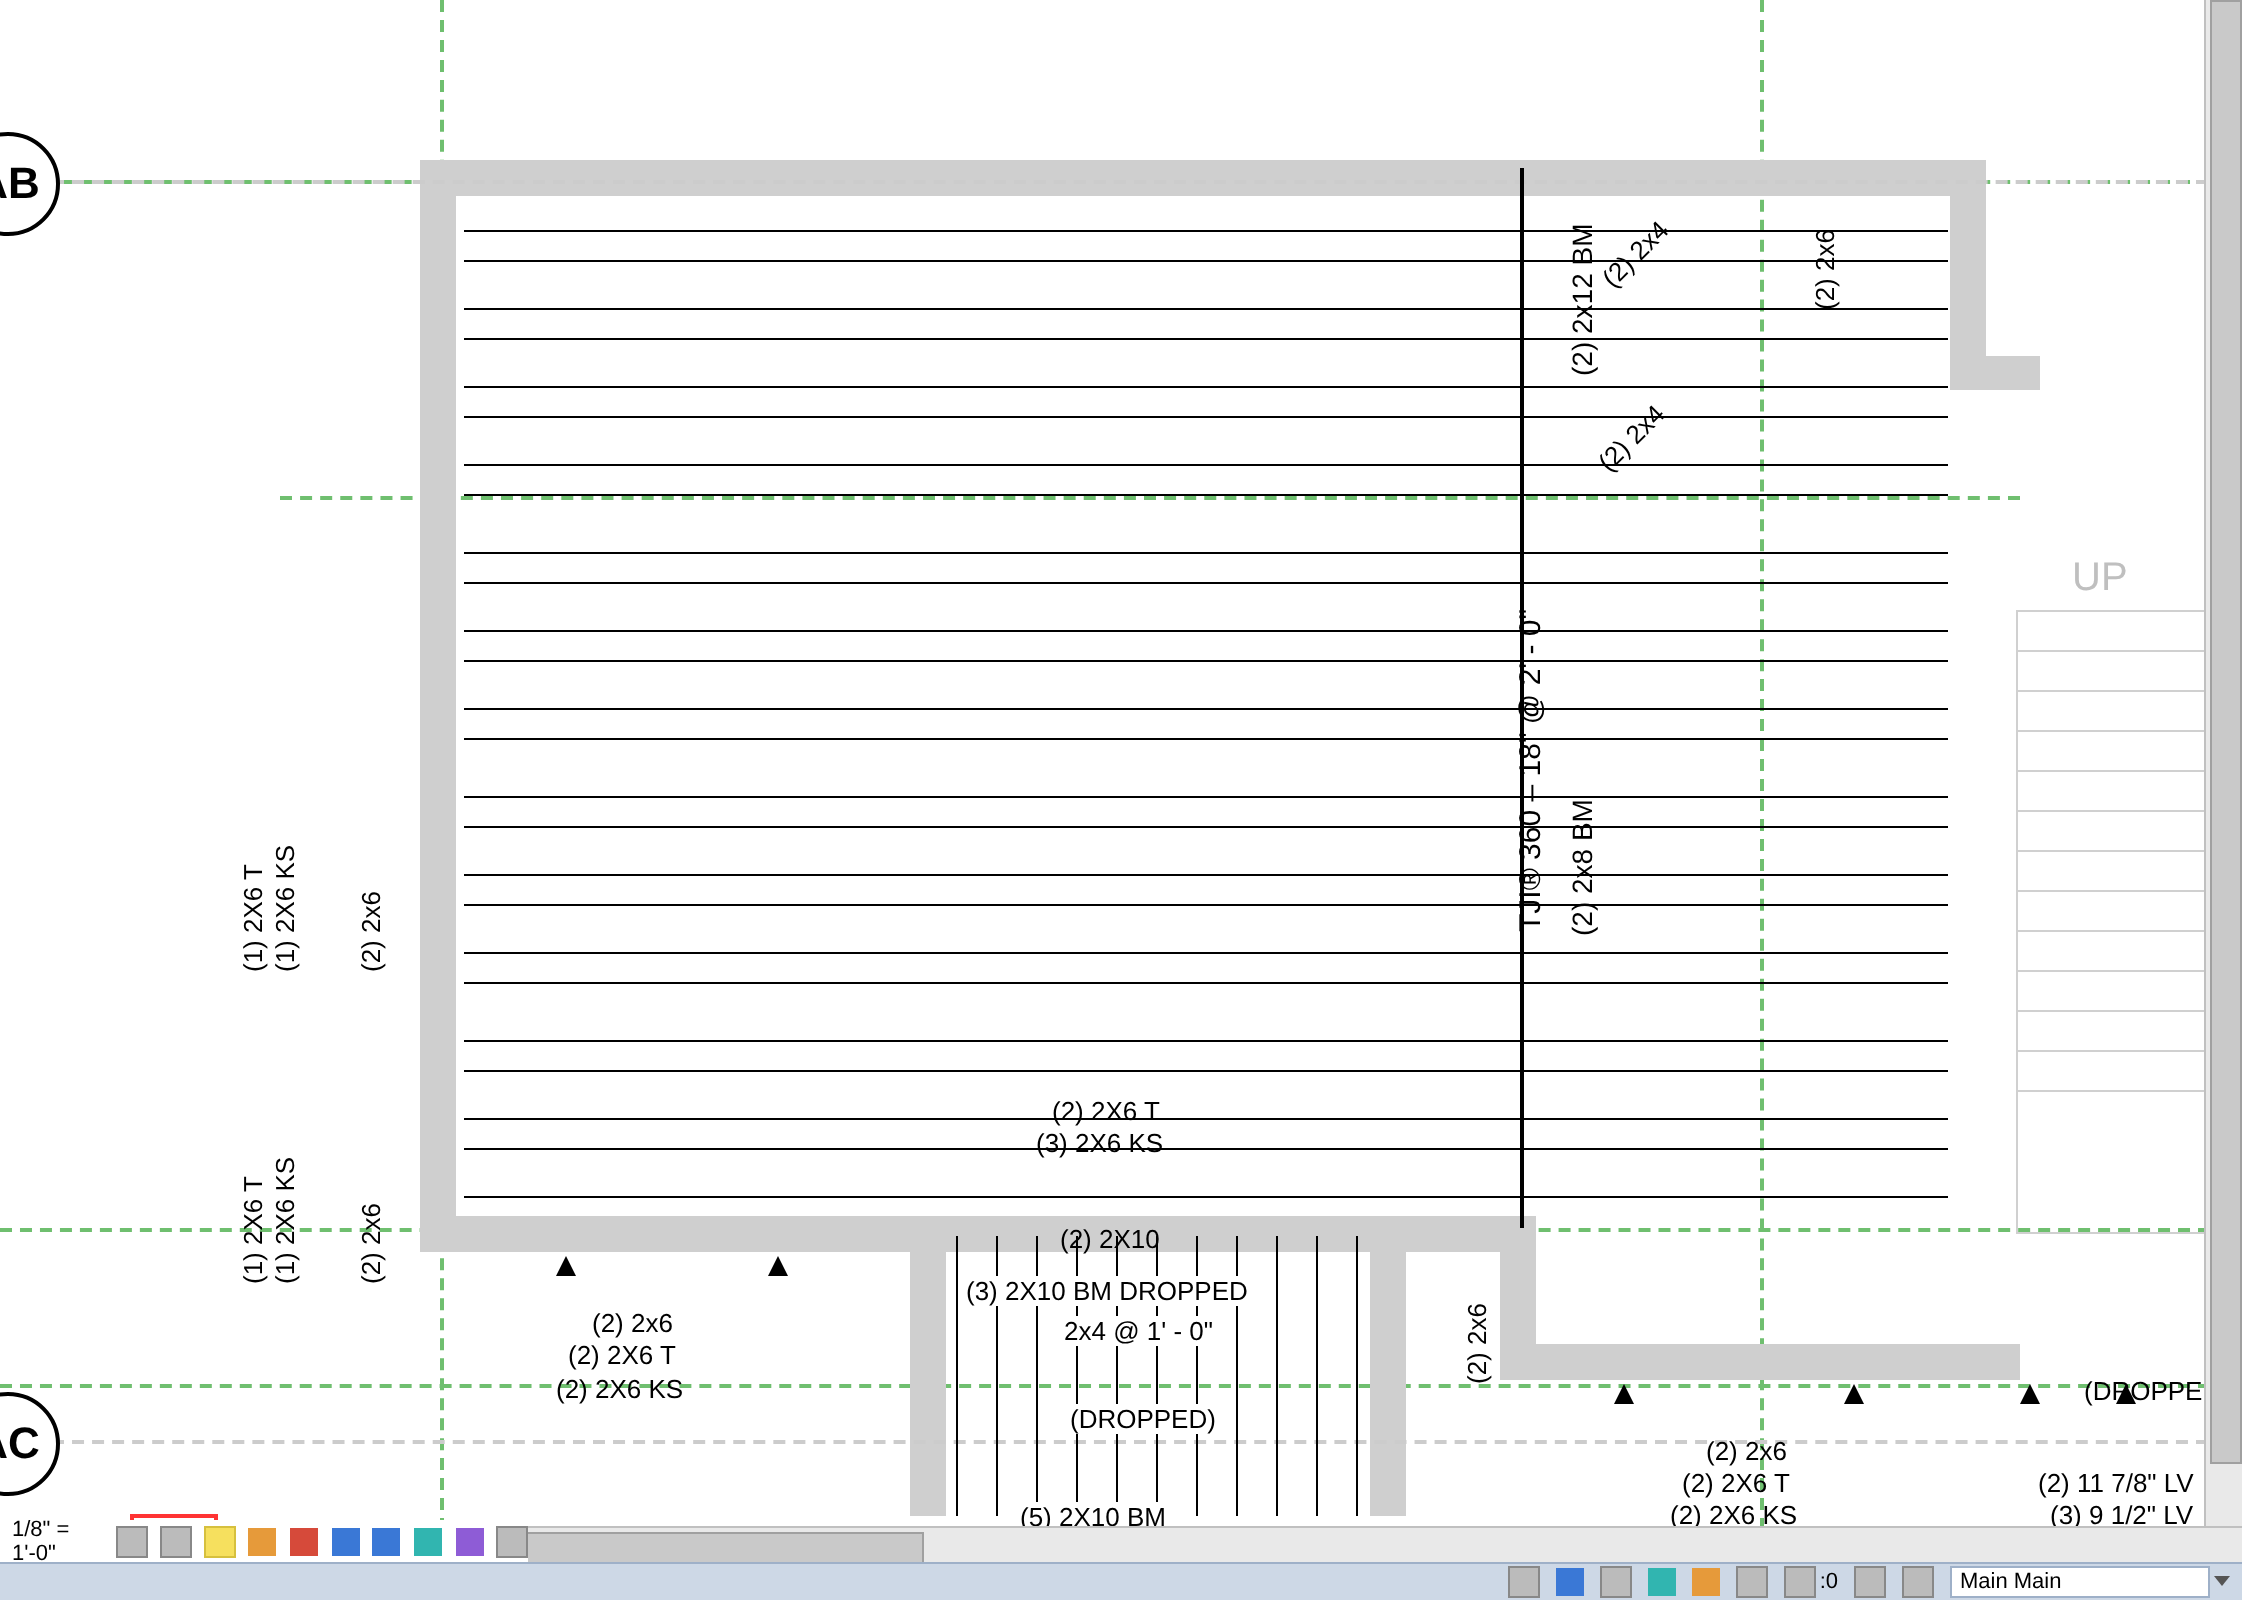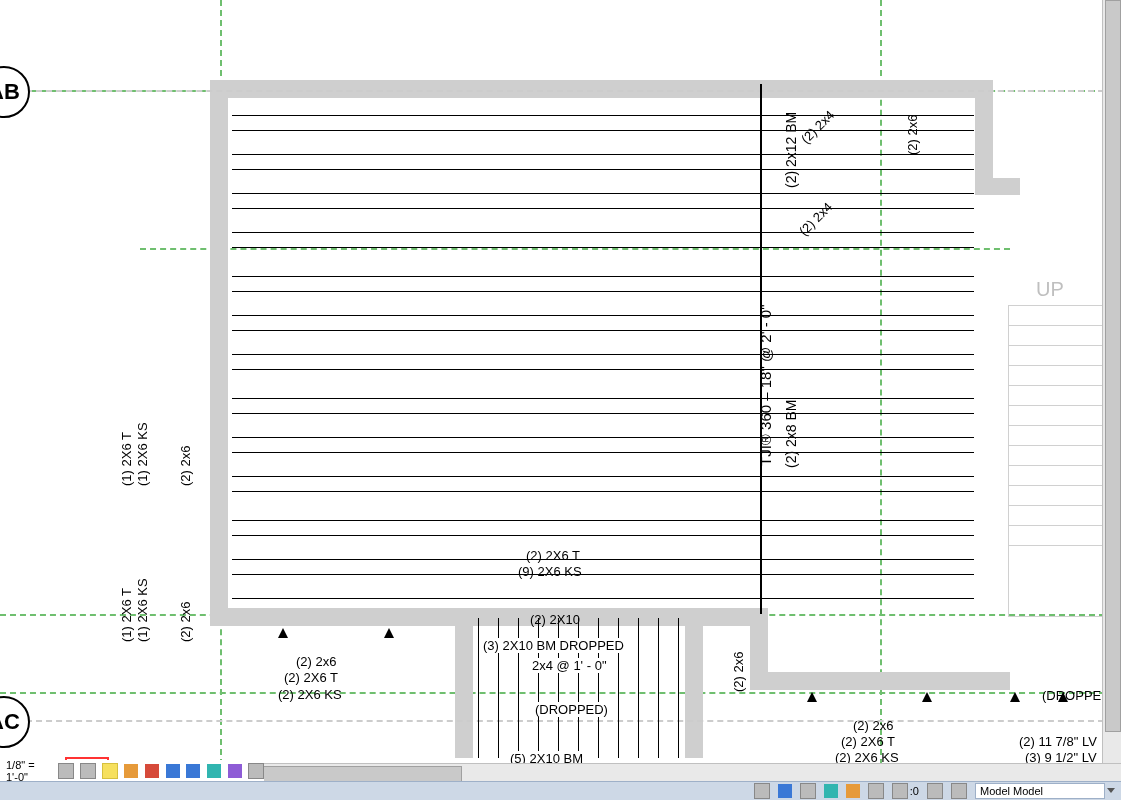--- a/index.html
+++ b/index.html
@@ -320,21 +320,21 @@
 
   <div class="label-v" style="left:119px; top:486px;">(1) 2X6 T</div>
   <div class="label-v" style="left:135px; top:486px;">(1) 2X6 KS</div>
   <div class="label-v" style="left:178px; top:486px;">(2) 2x6</div>
 
   <div class="label-v" style="left:119px; top:642px;">(1) 2X6 T</div>
   <div class="label-v" style="left:135px; top:642px;">(1) 2X6 KS</div>
   <div class="label-v" style="left:178px; top:642px;">(2) 2x6</div>
 
   <div class="label" style="left:526px; top:548px;">(2) 2X6 T</div>
-  <div class="label" style="left:518px; top:564px;">(9) 2X6 KS</div>
+  <div class="label" style="left:518px; top:564px;">(3) 2X6 KS</div>
   <div class="label" style="left:530px; top:612px;">(2) 2X10</div>
 
   <div class="line-v" style="left:478px; top:618px; height:140px;"></div>
   <div class="line-v" style="left:498px; top:618px; height:140px;"></div>
   <div class="line-v" style="left:518px; top:618px; height:140px;"></div>
   <div class="line-v" style="left:538px; top:618px; height:140px;"></div>
   <div class="line-v" style="left:558px; top:618px; height:140px;"></div>
   <div class="line-v" style="left:578px; top:618px; height:140px;"></div>
   <div class="line-v" style="left:598px; top:618px; height:140px;"></div>
   <div class="line-v" style="left:618px; top:618px; height:140px;"></div>
@@ -453,17 +453,17 @@
     <span>:0</span>
   </div>
   <div class="sb-item">
       <span class="micro c-gray"></span>
     </div>
   <div class="sb-item">
       <span class="micro c-gray"></span>
     </div>
   <div class="sb-item">
     <span class="sb-field" style="width:120px;">
-        <span>Model Model</span>
+        <span>Main Main</span>
       </span>
     <span class="sb-dd"></span>
   </div>
 </div>
 
 </body></html>

